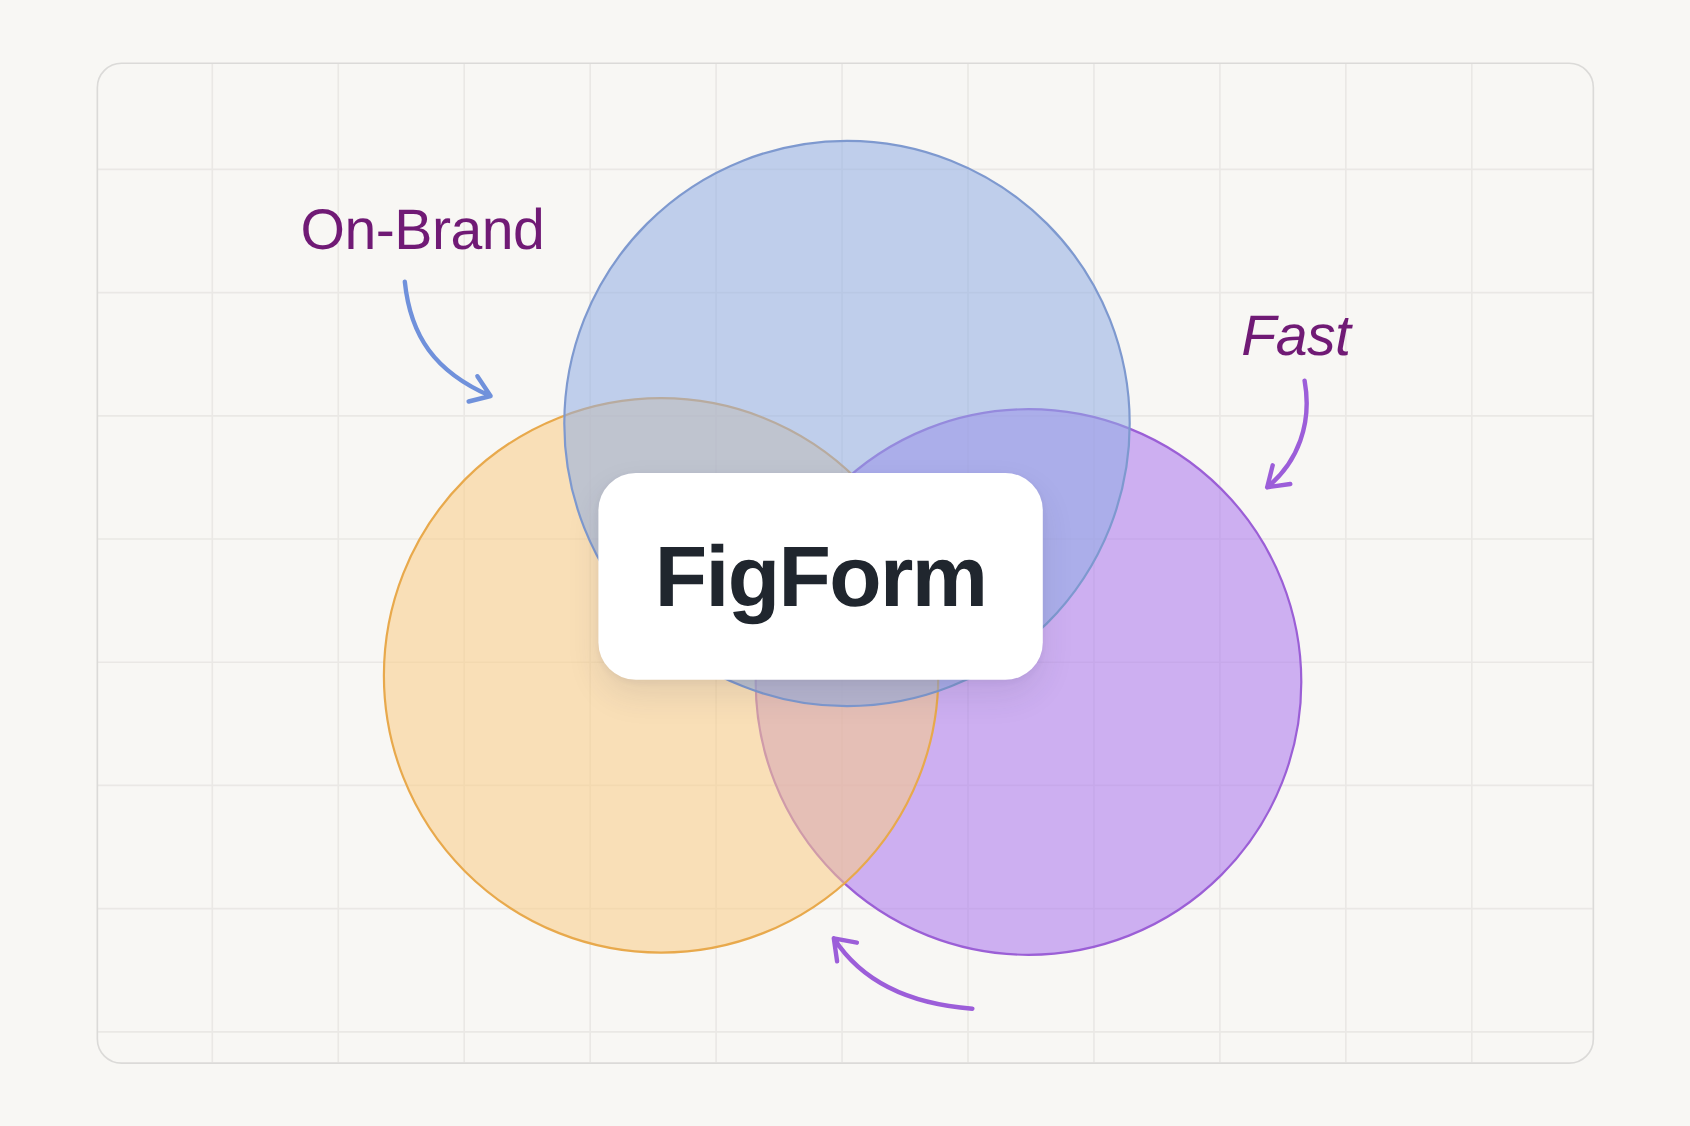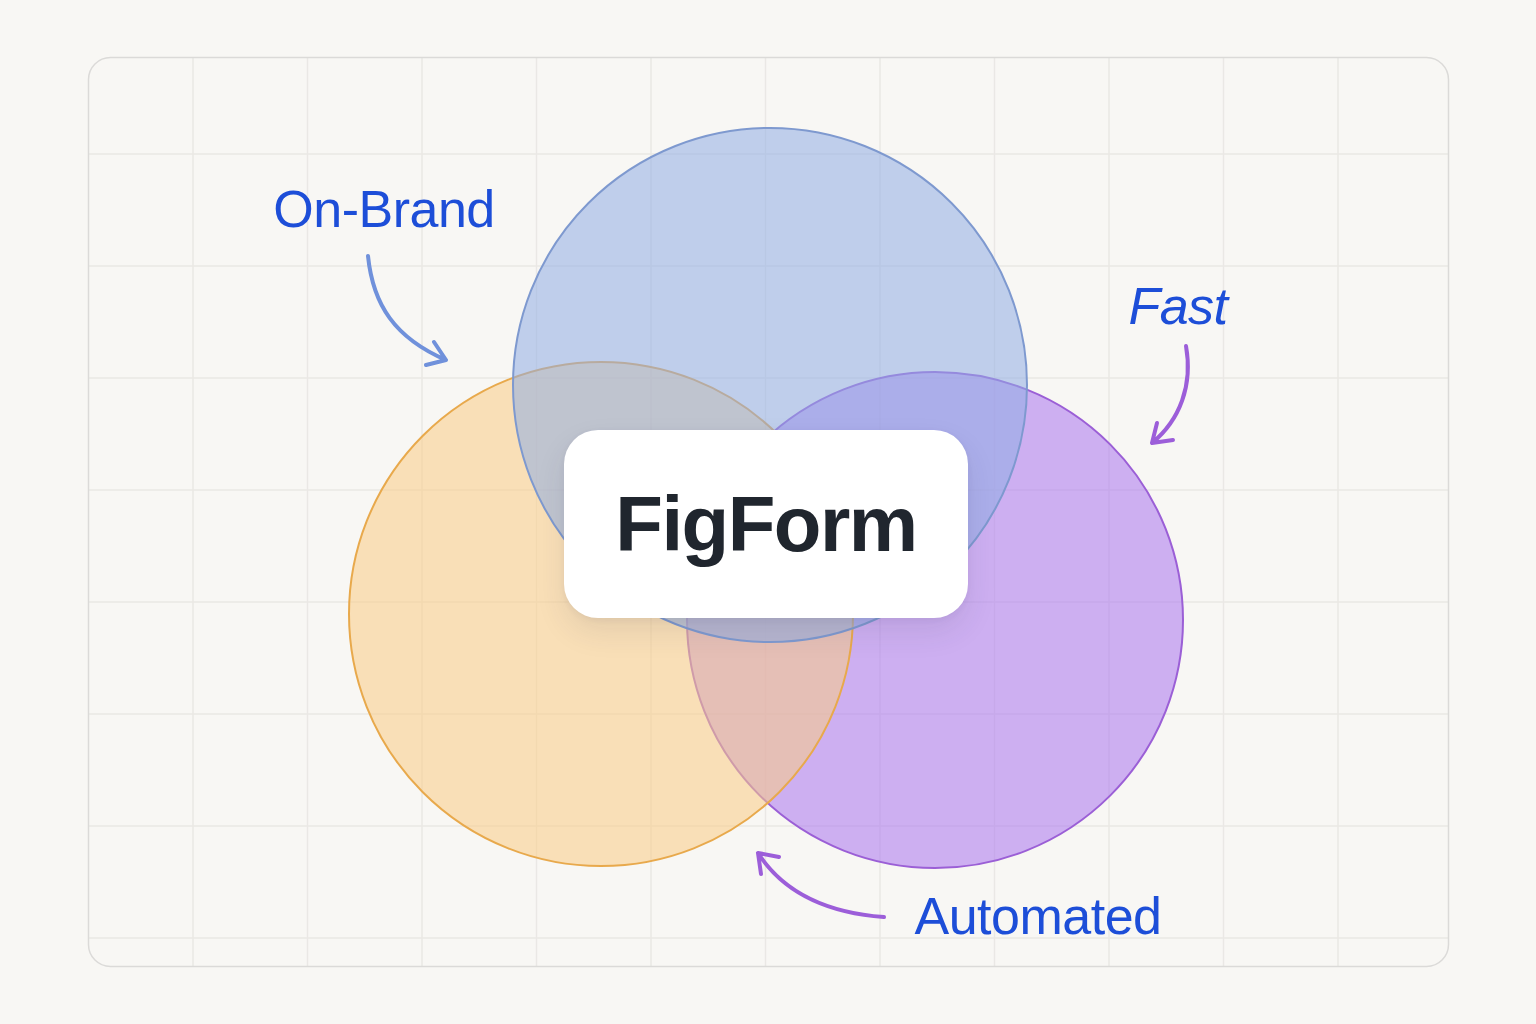--- a/index.html
+++ b/index.html
@@ -19,29 +19,29 @@
     position: absolute;
     left: 0;
     top: 0;
   }
   .venn-label {
     position: absolute;
     transform: translate(-50%, -50%);
     font-size: 52px;
     font-weight: 500;
     letter-spacing: -0.5px;
-    color: #1d4ed8;
+    color: #701a75;
     white-space: nowrap;
   }
   .label-on-brand { left: 384px; top: 209px; }
   .label-fast { left: 1178px; top: 306px; font-style: italic; }
   .label-automated { left: 1038px; top: 916px; }
   .center-card {
     position: absolute;
-    left: 564px;
+    left: 544px;
     top: 430px;
     width: 404px;
     height: 188px;
     background: #FFFFFF;
     border-radius: 34px;
     box-shadow: 0 14px 30px rgba(50, 50, 80, 0.10), 0 2px 6px rgba(50, 50, 80, 0.06);
     display: flex;
     align-items: center;
     justify-content: center;
   }
@@ -95,19 +95,18 @@
 
     <g fill="none" stroke-width="4" stroke-linecap="round" stroke-linejoin="round">
       <path d="M 368 256 C 373 305 395 338 446 360 M 426 365 L 446 360 L 434 342" stroke="#7091DB"></path>
       <path d="M 1186 346 C 1193 385 1180 420 1152 443 M 1157 423 L 1152 443 L 1173 440" stroke="#9C5ED9"></path>
       <path d="M 884 917 C 830 913 785 895 758 853 M 779 857 L 758 853 L 761 874" stroke="#9C5ED9"></path>
     </g>
   </svg>
 
   <div class="venn-label label-on-brand">On-Brand</div>
   <div class="venn-label label-fast">Fast</div>
-  <div class="venn-label label-automated">Automated</div>
 
   <div class="center-card">
     <span class="card-title">FigForm</span>
   </div>
 
 </div>
 
 </body></html>

